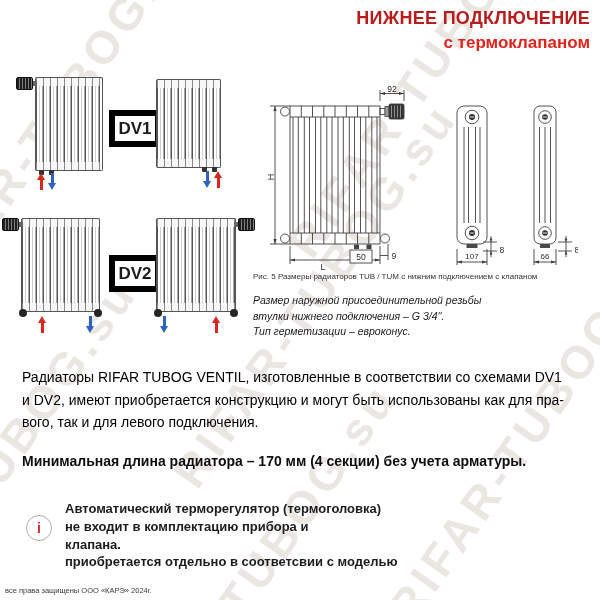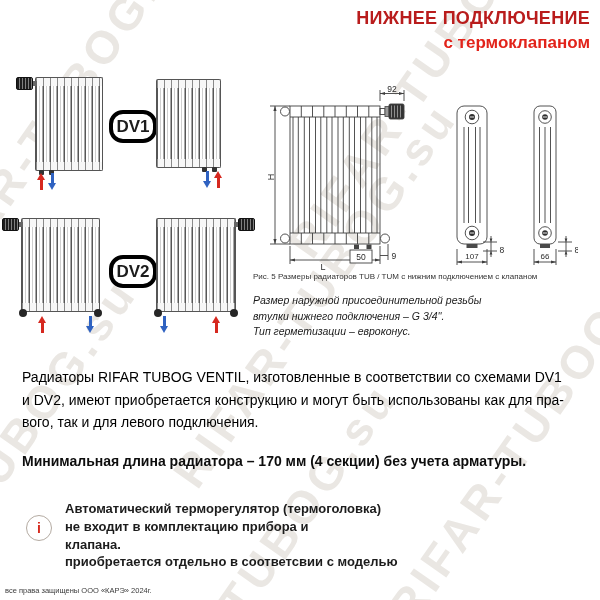--- a/index.html
+++ b/index.html
@@ -24,21 +24,21 @@
   .mr-body{flex:1;border-left:1px solid #555;border-right:1px solid #555;
       background:repeating-linear-gradient(90deg,#565656 0 1px,#fff 1px 3px,#cfcfcf 3px 4px,#fff 4px 6px,#a8a8a8 6px 7px)}
   .mr-head{position:absolute;top:0;width:15px;height:11px;border:1px solid #111;border-radius:2px;
       background:repeating-linear-gradient(90deg,#1e1e1e 0 2px,#808080 2px 3px)}
   .mr-head.hl{left:-19px}.mr-head.hr{right:-19px}
   .mr-head.hl::after,.mr-head.hr::after{content:"";position:absolute;top:3px;width:4px;height:5px;background:#666}
   .mr-head.hl::after{right:-5px}.mr-head.hr::after{left:-5px}
   .mr-foot{position:absolute;bottom:-4px;width:5px;height:5px;background:#333;border-radius:1px}
   .mr-valve{position:absolute;bottom:-5px;width:8px;height:8px;background:#262626;border-radius:50%}
   
-  .dv-box{position:absolute;z-index:1;width:40px;height:25px;border:4px solid #000000;border-radius:14px;
+  .dv-box{position:absolute;z-index:1;width:40px;height:25px;border:6px solid #000000;border-radius:0;
       background:#fff;display:flex;align-items:center;justify-content:center;
       font-size:17px;font-weight:700;color:#1c1c1c}
   
   .arrow{position:absolute;z-index:2;width:9px;height:17px}
   .arrow i{display:block;position:absolute}
   .arrow .stem{left:3.2px;width:2.6px;background:currentColor}
   .arrow.up .stem{top:5px;height:12px}
   .arrow.down .stem{top:0;height:12px}
   .arrow.up .tip{left:0;top:0;width:0;height:0;border-left:4.5px solid transparent;border-right:4.5px solid transparent;border-bottom:7px solid currentColor}
   .arrow.down .tip{left:0;bottom:0;width:0;height:0;border-left:4.5px solid transparent;border-right:4.5px solid transparent;border-top:7px solid currentColor}

